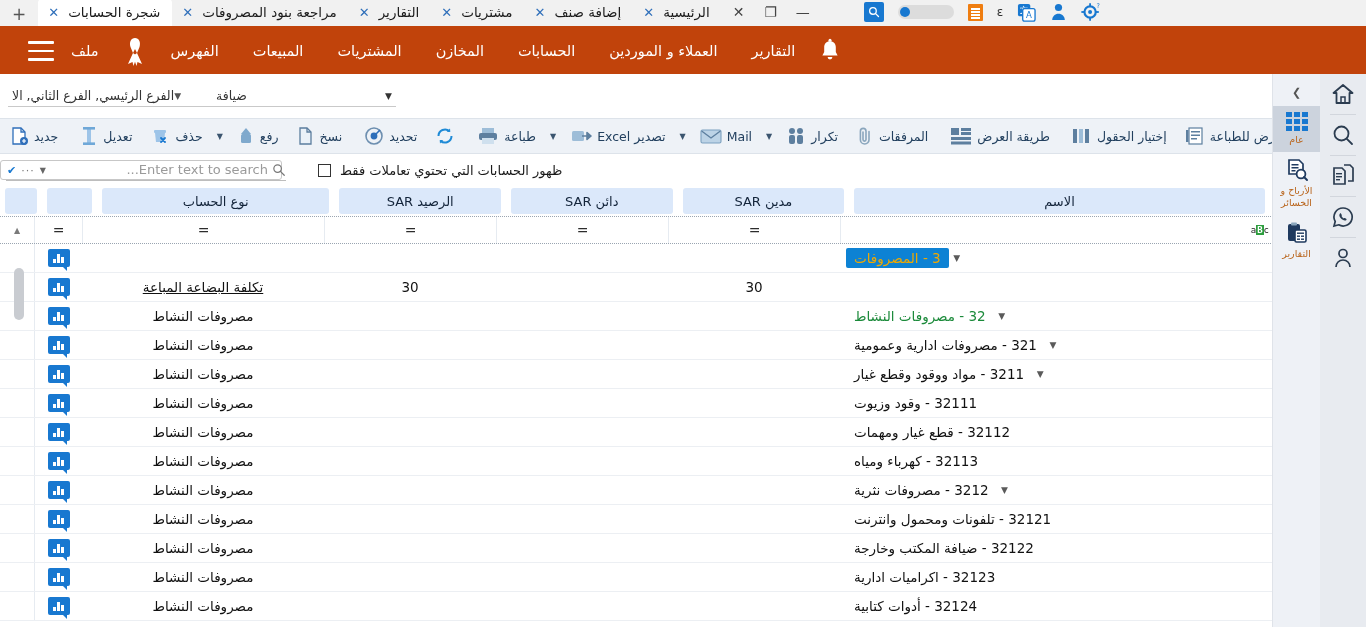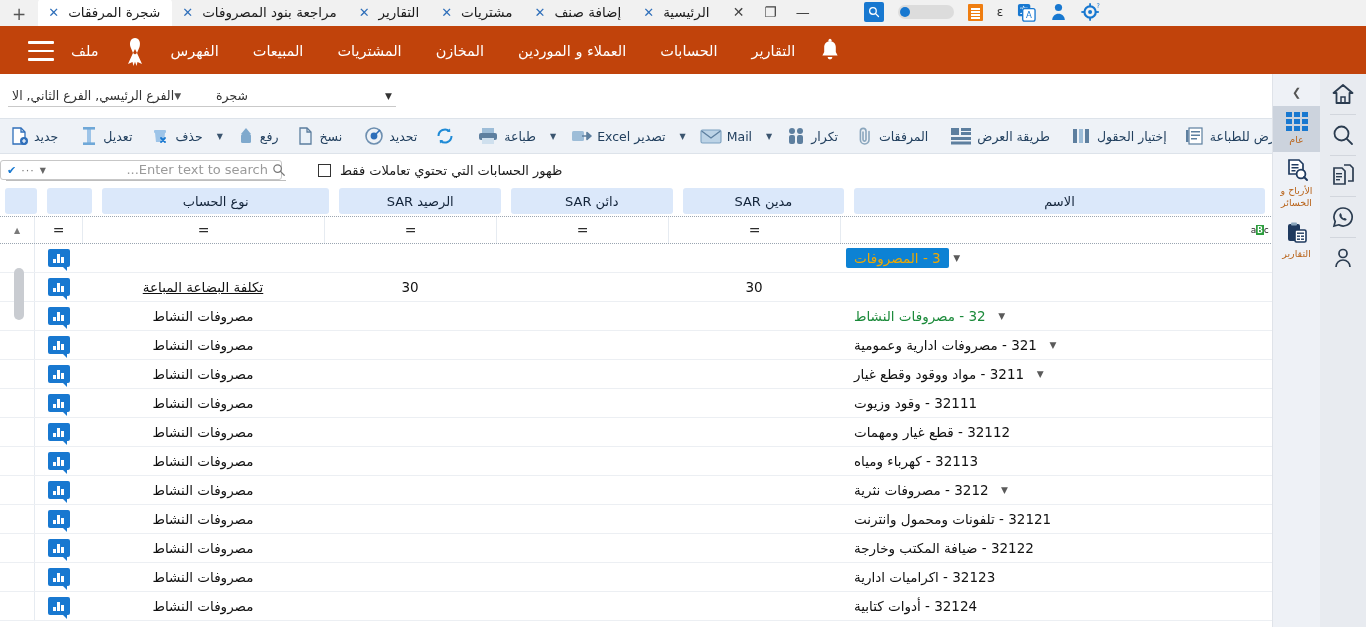--- a/index.html
+++ b/index.html
@@ -252,21 +252,21 @@
     </div>
     <div class="tab">
       <span class="tab-label">التقارير</span>
       <span class="tab-x">✕</span>
     </div>
     <div class="tab">
       <span class="tab-label">مراجعة بنود المصروفات</span>
       <span class="tab-x">✕</span>
     </div>
     <div class="tab active">
-      <span class="tab-label">شجرة المرفقات</span>
+      <span class="tab-label">شجرة الحسابات</span>
       <span class="tab-x">✕</span>
     </div>
     <div class="tab-plus">+</div>
   </div>
 
   <div class="sys-icons">
     <span class="ic win-btn">✕</span>
     <span class="ic win-btn">❐</span>
     <span class="ic win-btn">—</span>
     <span class="ic" style="width:24px"></span>
@@ -322,39 +322,39 @@
     <svg width="22" height="30" viewBox="0 0 22 30">
       <path d="M11 2 C7 2 5 6 6.5 11 L9 17 L11 13 L13 17 L15.5 11 C17 6 15 2 11 2 Z" fill="#fff"></path>
       <path d="M9 17 L4 28 L8.5 26 L9.5 30 L13 20 Z" fill="#fff"></path>
       <path d="M13 17 L18 28 L13.5 26 L12.5 30 L9 20 Z" fill="#fff"></path>
     </svg>
   </div>
   <div class="menu-item">الفهرس</div>
   <div class="menu-item">المبيعات</div>
   <div class="menu-item">المشتريات</div>
   <div class="menu-item">المخازن</div>
+  <div class="menu-item">الحسابات</div>
   <div class="menu-item">العملاء و الموردين</div>
-  <div class="menu-item">الحسابات</div>
   <div class="menu-item">التقارير</div>
   <div class="bell">
     <svg width="24" height="26" viewBox="0 0 24 26">
       <path d="M12 3.2 C8.4 3.2 6.2 5.8 6.2 9.2 V14 L4.4 17.4 H19.6 L17.8 14 V9.2 C17.8 5.8 15.6 3.2 12 3.2 Z" fill="#fff"></path>
       <circle cx="12" cy="2.3" r="1.5" fill="#fff"></circle>
       <path d="M9.6 19 H14.4 A2.4 2.4 0 0 1 9.6 19 Z" fill="#fff"></path>
     </svg>
   </div>
 </div>
 
 <div class="branchrow">
   <div class="branch-field bf1">
     <span>الفرع الرئيسي, الفرع الثاني, الا</span>
     <span class="caret-sm">▼</span>
   </div>
   <div class="branch-field bf2">
-    <span>شجرة</span>
+    <span>ضيافة</span>
     <span class="caret-left">▼</span>
   </div>
 </div>
 
 <div class="toolbar">
 
   <div class="tb">
     <span class="gi">
       <svg width="20" height="20" viewBox="0 0 20 20">
           <path d="M4 2h8l4 4v12H4z" fill="#fff" stroke="#2f6fba" stroke-width="1.3"></path>

